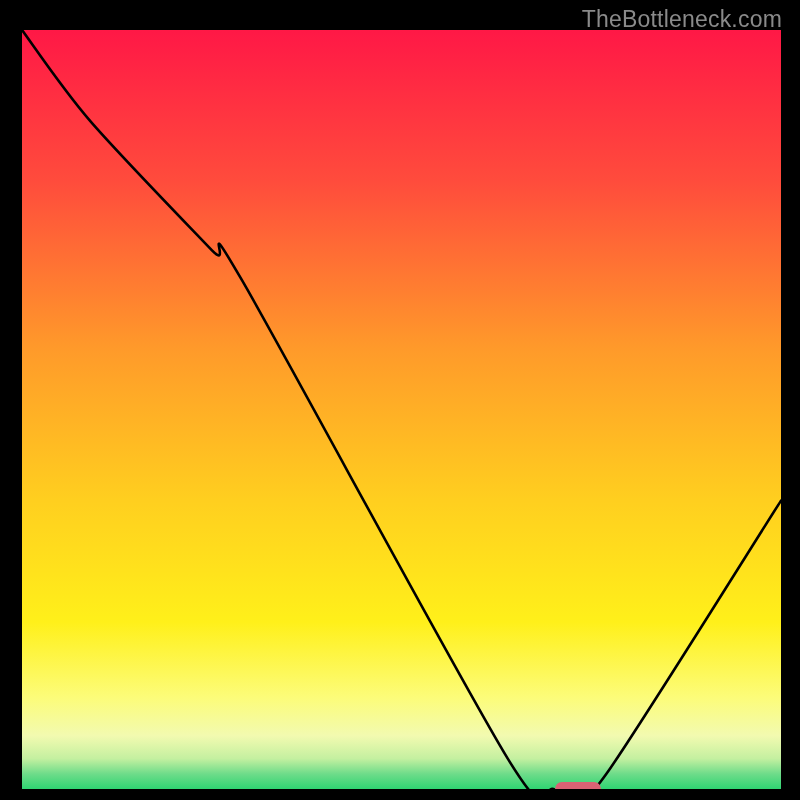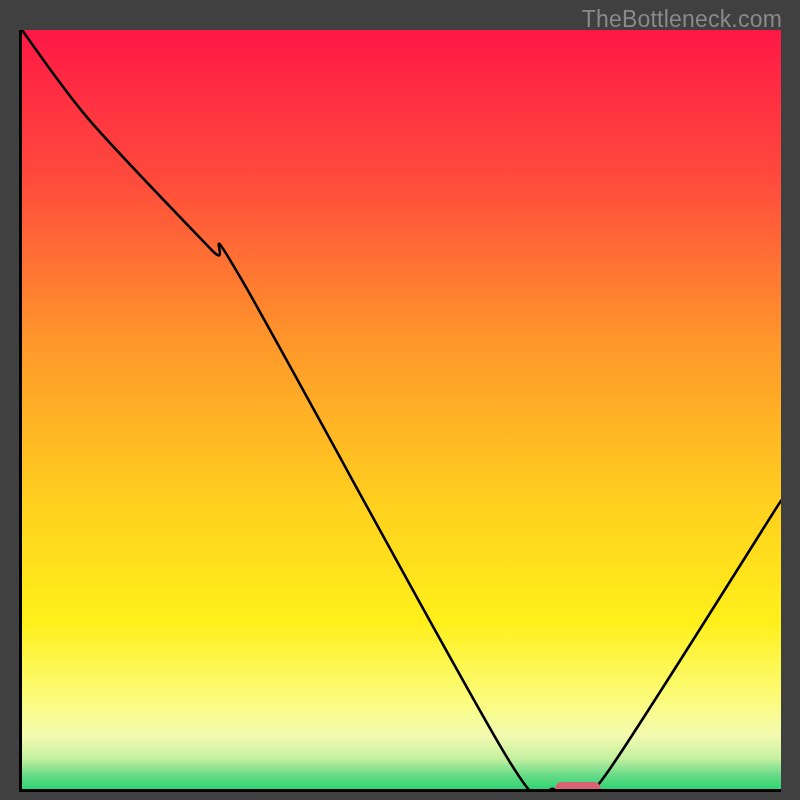--- a/index.html
+++ b/index.html
@@ -1,21 +1,21 @@
 <!DOCTYPE html>
 <html><head>
 <meta charset="utf-8">
 <style>
   * { margin: 0; padding: 0; box-sizing: border-box; }
   html, body { width: 800px; height: 800px; overflow: hidden; }
   .chart-container {
     position: relative;
     width: 800px;
     height: 800px;
-    background: #404040;
+    background: #000000;
   }
   .plot-area {
     position: absolute;
     left: 19px;
     top: 30px;
     width: 762px;
     height: 762px;
     border-left: 3px solid #000;
     border-bottom: 3px solid #000;
     overflow: hidden;

